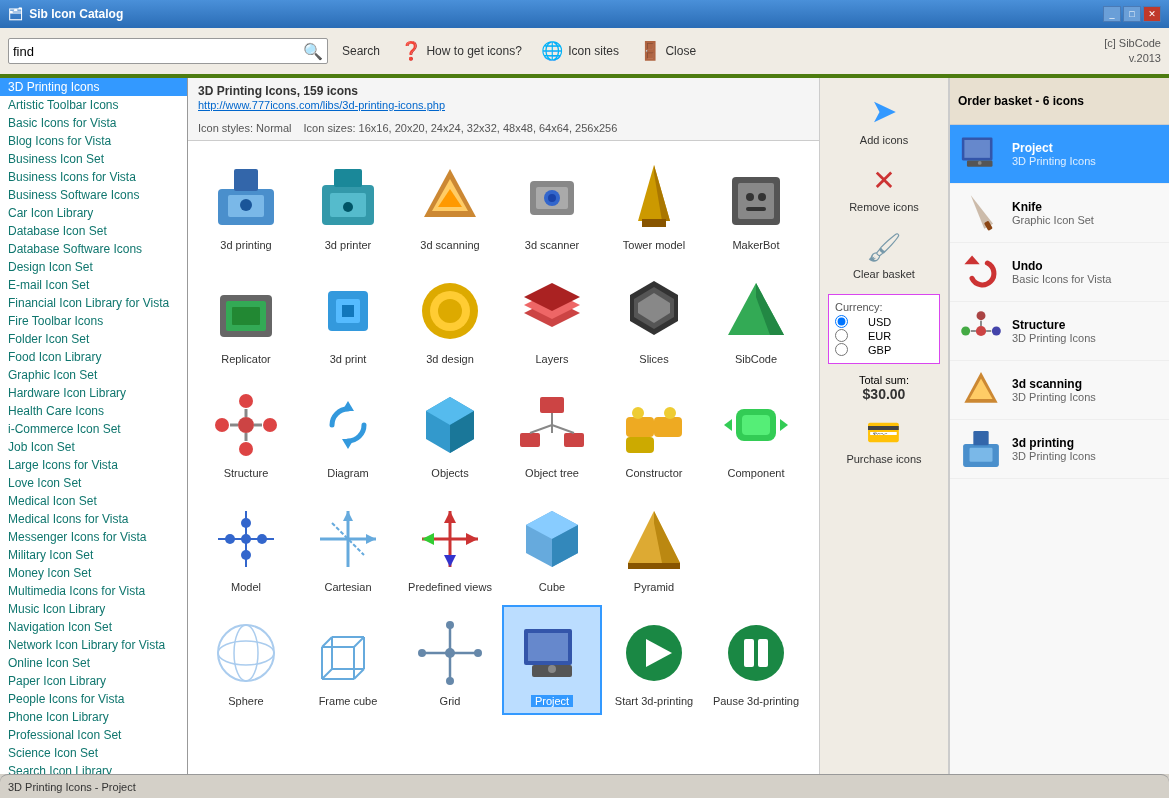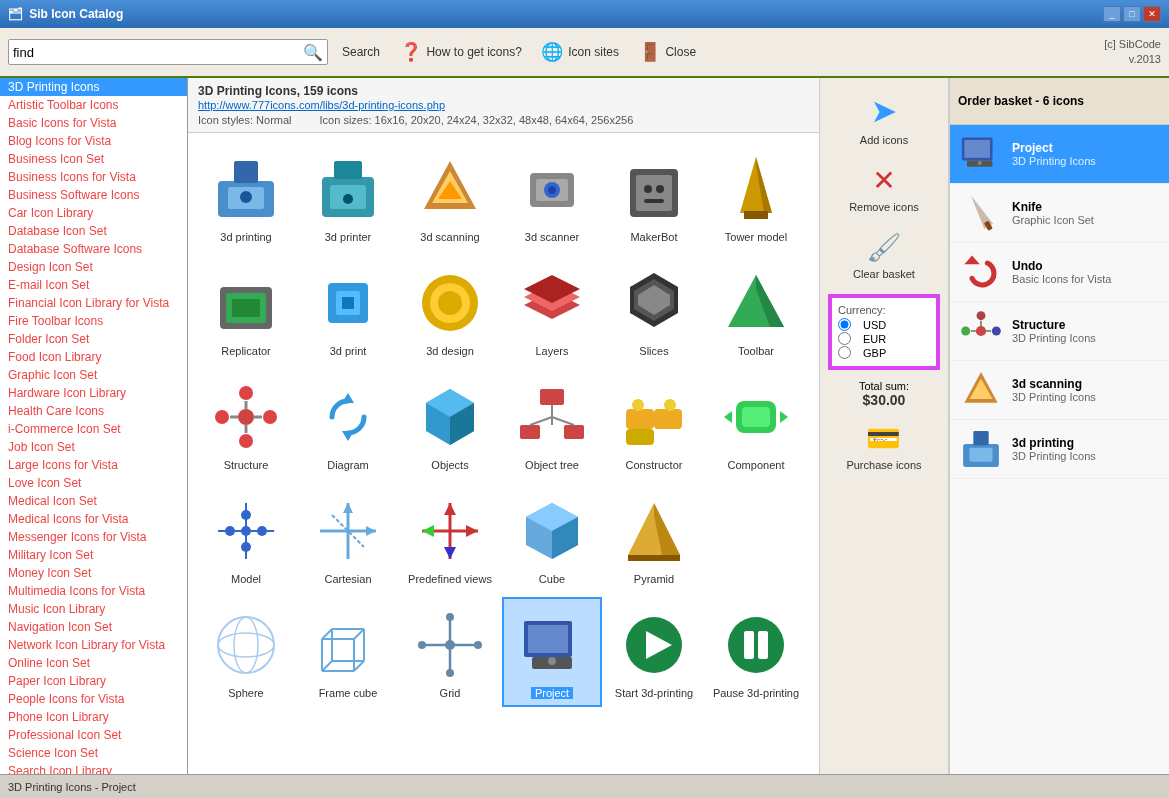--- a/index.html
+++ b/index.html
@@ -20,21 +20,21 @@
     #titlebar .controls { display: flex; gap: 2px; }
     #titlebar .controls button {
       background: #6a9fd8; border: 1px solid #4a7ab5; color: white;
       width: 18px; height: 16px; font-size: 9px; cursor: pointer; display: flex; align-items: center; justify-content: center;
     }
     #titlebar .controls button.close { background: #c0392b; }
 
     
     #toolbar {
       background: #f0ece4;
-      border-bottom: 2px solid #4d7c0f;
+      border-bottom: 4px solid #4d7c0f;
       height: 50px;
       display: flex;
       align-items: center;
       padding: 0 8px;
       gap: 8px;
     }
     #search-box {
       display: flex;
       align-items: center;
       background: white;
@@ -61,21 +61,21 @@
       width: 188px;
       background: white;
       border-right: 1px solid #999;
       overflow-y: scroll;
       flex-shrink: 0;
     }
     .sidebar-item {
       padding: 2px 8px;
       cursor: pointer;
       font-size: 12px;
-      color: #ef4444;
+      color: #0f766e;
       white-space: nowrap;
       overflow: hidden;
       text-overflow: ellipsis;
     }
     .sidebar-item.active { background: #3399ff; color: white; }
 
     
     #content {
       flex: 1;
       background: white;
@@ -83,21 +83,21 @@
       flex-direction: column;
       overflow: hidden;
     }
     #content-header {
       padding: 6px 10px;
       border-bottom: 1px solid #ccc;
       background: #f5f5f5;
     }
     #content-header .collection-name { font-size: 12px; font-weight: bold; color: #333; }
     #content-header a { color: #0066cc; font-size: 11px; text-decoration: underline; cursor: pointer; }
-    #content-meta { display: flex; gap: 28px; font-size: 11px; color: #555; margin-top: 2px; }
+    #content-meta { display: flex; gap: 12px; font-size: 11px; color: #555; margin-top: 10px; }
 
     #icons-grid {
       flex: 1;
       overflow-y: scroll;
       padding: 8px;
     }
     .icon-row { display: flex; flex-wrap: wrap; gap: 2px; margin-bottom: 4px; }
     .icon-item {
       display: flex;
       flex-direction: column;
@@ -126,23 +126,23 @@
       align-items: center;
       padding: 10px 8px;
       gap: 10px;
       flex-shrink: 0;
     }
     .action-btn {
       display: flex; flex-direction: column; align-items: center;
       cursor: pointer; gap: 4px; background: none; border: none;
       font-size: 11px; color: #333; padding: 4px;
     }
-    .currency-group { border: 4px solid #d946ef; padding: 6px; width: 100%; background: white; }
+    .currency-group { border: 1px solid #d946ef; padding: 6px; width: 100%; background: white; }
     .currency-group label { font-size: 11px; color: #555; display: block; margin-bottom: 2px; }
-    .currency-option { display: flex; align-items: center; gap: 12px; font-size: 11px; margin: 1px 0; }
+    .currency-option { display: flex; align-items: center; gap: 20px; font-size: 11px; margin: 1px 0; }
     .total-section { font-size: 11px; text-align: center; }
     .total-sum { font-size: 14px; font-weight: bold; color: #333; }
 
     
     #order-basket {
       width: 220px;
       background: #f8f8f8;
       border-left: 1px solid #ccc;
       display: flex;
       flex-direction: column;
@@ -175,20 +175,21 @@
     
     #statusbar {
       background: #d4d0c8;
       border-top: 1px solid #999;
       height: 24px;
       display: flex;
       align-items: center;
       padding: 0 8px;
       font-size: 11px;
       color: #333;
+      border-radius: 8px;
     }
 
     
     ::-webkit-scrollbar { width: 14px; }
     ::-webkit-scrollbar-track { background: #f0f0f0; }
     ::-webkit-scrollbar-thumb { background: #b0b0b0; border: 2px solid #f0f0f0; }
   </style>
 </head>
 <body>
 
@@ -331,39 +332,39 @@
                 <rect x="20" y="26" width="32" height="22" rx="2" fill="#aaa"></rect>
                 <circle cx="36" cy="37" r="8" fill="#3366cc"></circle>
                 <circle cx="36" cy="37" r="4" fill="#1a44aa"></circle>
               </svg>
             </div>
             <div class="icon-label">3d scanner</div>
           </div>
           <div class="icon-item">
             <div class="icon-cell">
               <svg width="72" height="72" viewBox="0 0 72 72">
+                <polygon points="36,4 20,60 52,60" fill="#cc9900"></polygon>
+                <polygon points="36,4 52,60 44,60 36,12" fill="#aa7700"></polygon>
+                <rect x="24" y="58" width="24" height="8" fill="#885500"></rect>
+              </svg>
+            </div>
+            <div class="icon-label">Tower model</div>
+          </div>
+          <div class="icon-item">
+            <div class="icon-cell">
+              <svg width="72" height="72" viewBox="0 0 72 72">
                 <rect x="12" y="16" width="48" height="48" rx="4" fill="#555"></rect>
                 <rect x="18" y="22" width="36" height="36" rx="2" fill="#888"></rect>
                 <circle cx="30" cy="36" r="4" fill="#333"></circle>
                 <circle cx="42" cy="36" r="4" fill="#333"></circle>
                 <rect x="26" y="46" width="20" height="4" rx="2" fill="#333"></rect>
               </svg>
             </div>
             <div class="icon-label">MakerBot</div>
           </div>
-          <div class="icon-item">
-            <div class="icon-cell">
-              <svg width="72" height="72" viewBox="0 0 72 72">
-                <polygon points="36,4 20,60 52,60" fill="#cc9900"></polygon>
-                <polygon points="36,4 52,60 44,60 36,12" fill="#aa7700"></polygon>
-                <rect x="24" y="58" width="24" height="8" fill="#885500"></rect>
-              </svg>
-            </div>
-            <div class="icon-label">Tower model</div>
-          </div>
         </div>
         <div class="icon-row">
           <div class="icon-item">
             <div class="icon-cell">
               <svg width="72" height="72" viewBox="0 0 72 72">
                 <rect x="10" y="20" width="52" height="42" rx="4" fill="#666"></rect>
                 <rect x="16" y="26" width="40" height="30" rx="2" fill="#33aa55"></rect>
                 <rect x="22" y="32" width="28" height="18" rx="1" fill="#228833"></rect>
               </svg>
             </div>
@@ -409,21 +410,21 @@
             </div>
             <div class="icon-label">Slices</div>
           </div>
           <div class="icon-item">
             <div class="icon-cell">
               <svg width="72" height="72" viewBox="0 0 72 72">
                 <polygon points="36,8 64,60 8,60" fill="#33aa55"></polygon>
                 <polygon points="36,8 64,60 50,60 36,22" fill="#228844"></polygon>
               </svg>
             </div>
-            <div class="icon-label">Toolbar</div>
+            <div class="icon-label">SibCode</div>
           </div>
         </div>
         <div class="icon-row">
           <div class="icon-item">
             <div class="icon-cell">
               <svg width="72" height="72" viewBox="0 0 72 72">
                 <circle cx="36" cy="36" r="8" fill="#cc4444"></circle>
                 <circle cx="12" cy="36" r="7" fill="#dd4444"></circle>
                 <circle cx="60" cy="36" r="7" fill="#dd4444"></circle>
                 <circle cx="36" cy="12" r="7" fill="#dd4444"></circle>

